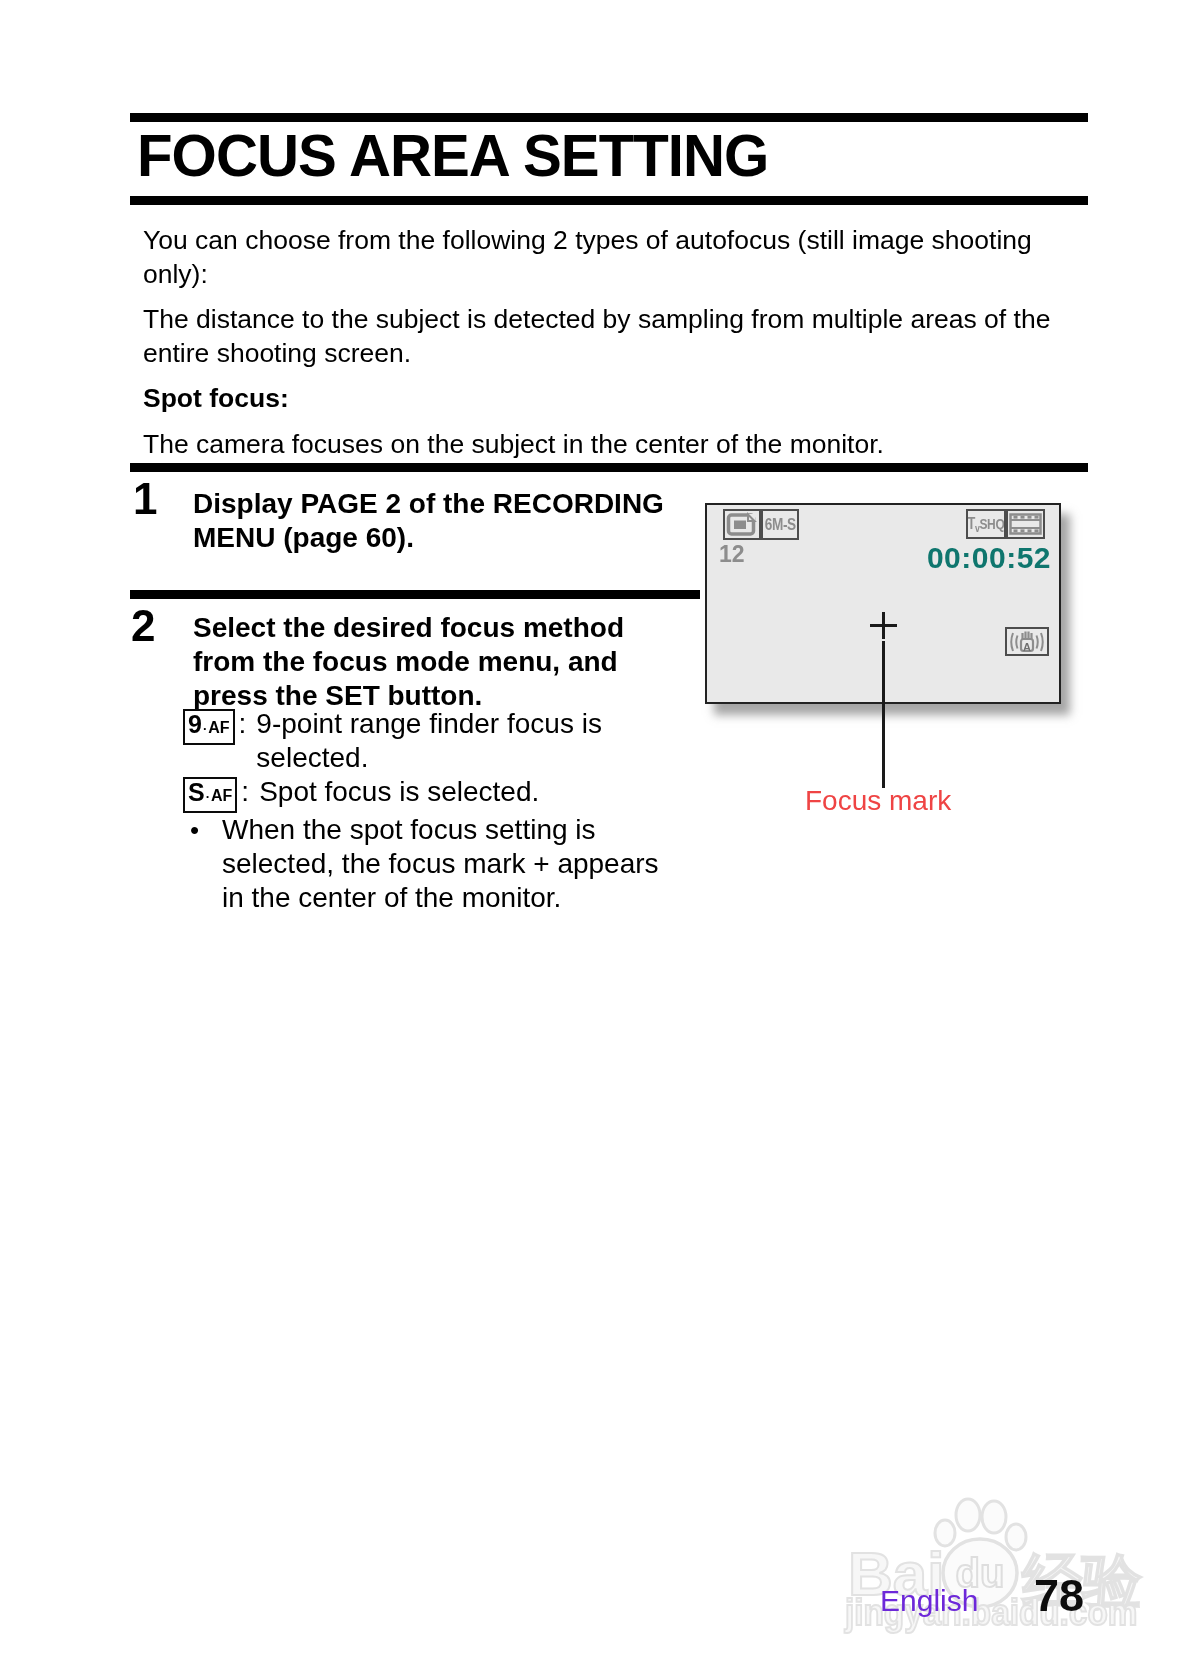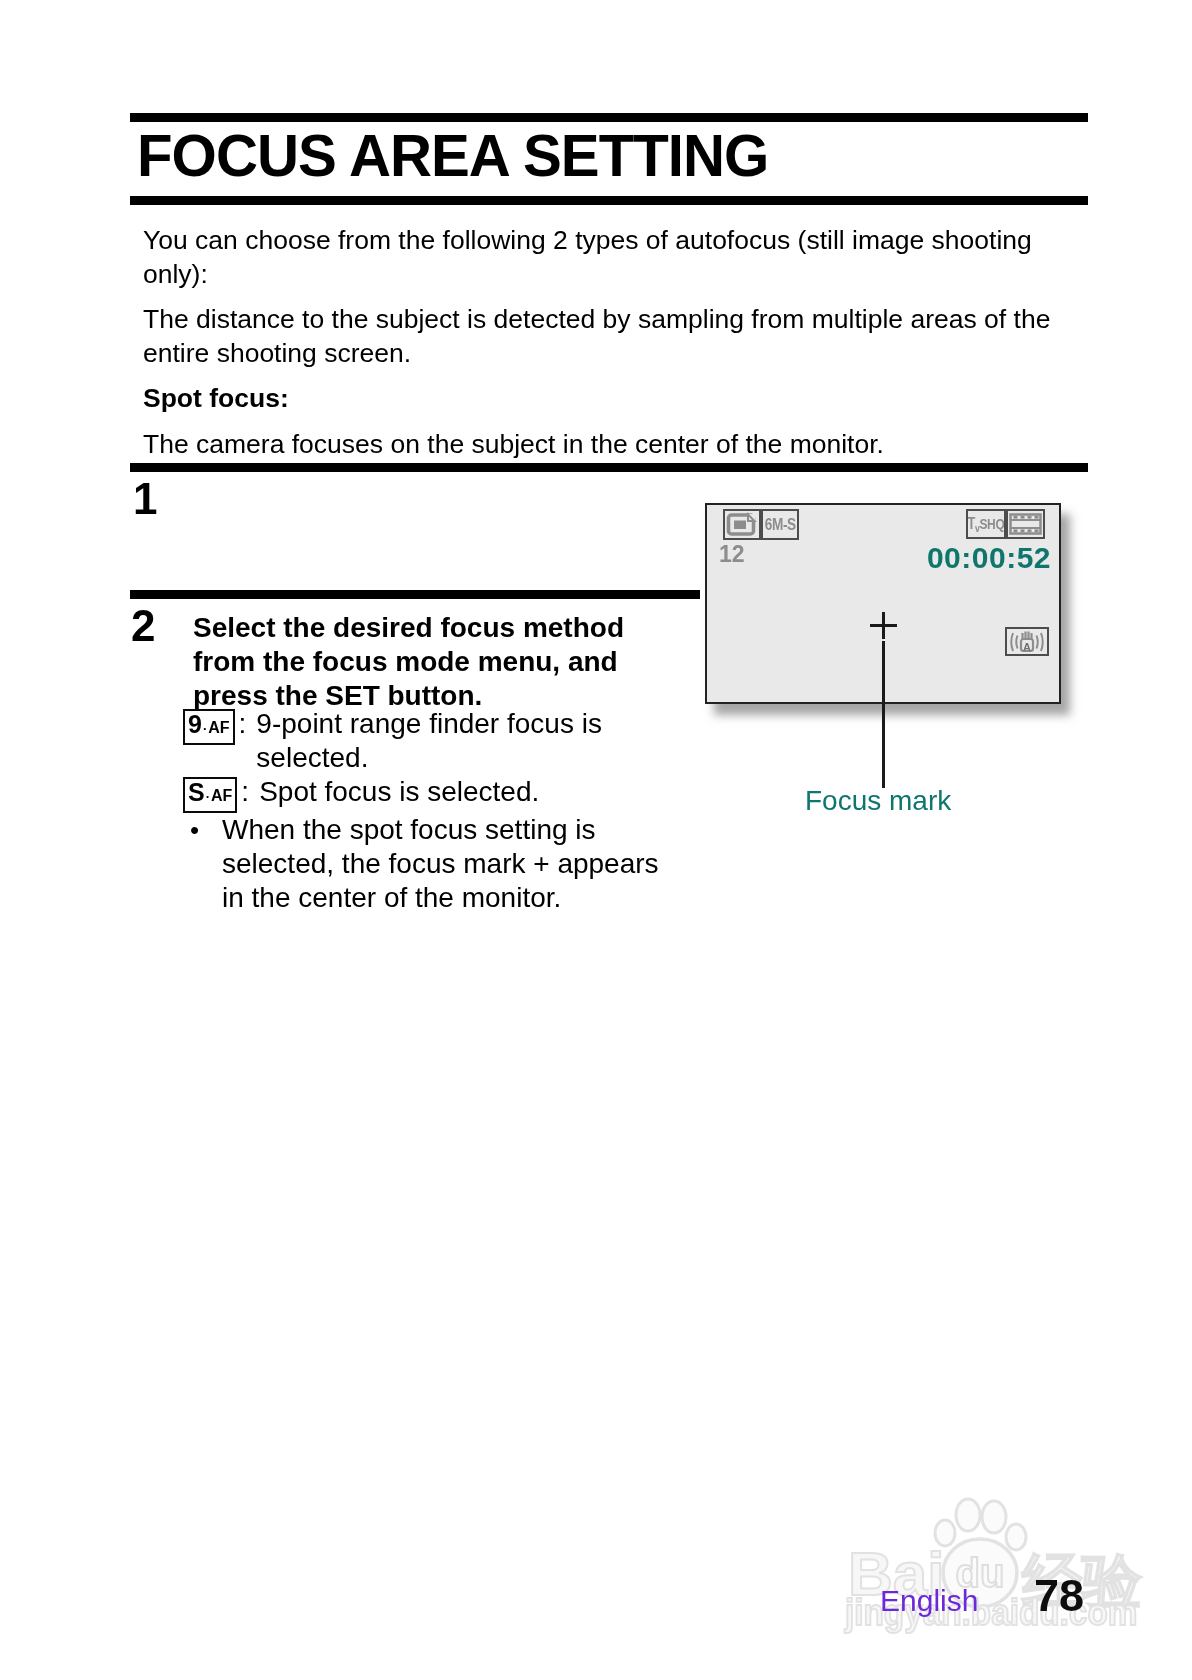--- a/index.html
+++ b/index.html
@@ -71,21 +71,21 @@
            color:#8d8d8d; }
   .time  { position:absolute; right:8px; top:36px; font-size:30px; font-weight:bold;
            color:#0f766e; letter-spacing:.5px; }
   .plus-h { position:absolute; left:870px; top:624px; width:27px; height:3px;
             background:#1a1a1a; z-index:4; }
   .plus-v { position:absolute; left:882px; top:612px; width:3px; height:27px;
             background:#1a1a1a; z-index:4; }
   .pointer-line { position:absolute; left:882px; top:641px; width:3px; height:147px;
                   background:#1a1a1a; z-index:5; }
   .focus-label { position:absolute; left:805px; top:785px; font-size:28px;
-                 color:#0f766e;text-align:center; }
+                 color:#ef4444;text-align:center; }
 
   
   .wm { position:absolute; font-weight:bold; color:#f7f7f7;
         -webkit-text-stroke:2px #e2e2e2; z-index:1; white-space:nowrap; }
   .wm-bai { left:848px; top:1538px; font-size:62px; }
   .wm-cn  { left:1022px; top:1542px; font-size:60px; -webkit-text-stroke:1.5px #e2e2e2; }
   .wm-url { left:845px; top:1592px; font-size:37px; transform:scaleX(.9);
             transform-origin:left; }
   .wm-paw { position:absolute; left:930px; top:1495px; z-index:1; }
   .lang { position:absolute; left:880px; top:1584px; font-size:30px; color:#6d28d9;
@@ -104,20 +104,21 @@
 
   <div class="intro">
     <p>You can choose from the following 2 types of autofocus (still image shooting only):</p>
     <p>The distance to the subject is detected by sampling from multiple areas of the entire shooting screen.</p>
     <p class="b">Spot focus:</p>
     <p>The camera focuses on the subject in the center of the monitor.</p>
   </div>
 
   <div class="bar bar-c"></div>
   <div class="stepnum n1">1</div>
+  <div class="steptext t1">Display PAGE 2 of the RECORDING MENU (page 60).</div>
 
   <div class="bar bar-d"></div>
   <div class="stepnum n2">2</div>
   <div class="steptext t2">Select the desired focus method from the focus mode menu, and press the SET button.</div>
 
   <div class="step2-sub">
     <div class="opt">
       <span class="af-box">
           <span class="af-main">9</span>
           <span class="af-sep">·</span>

